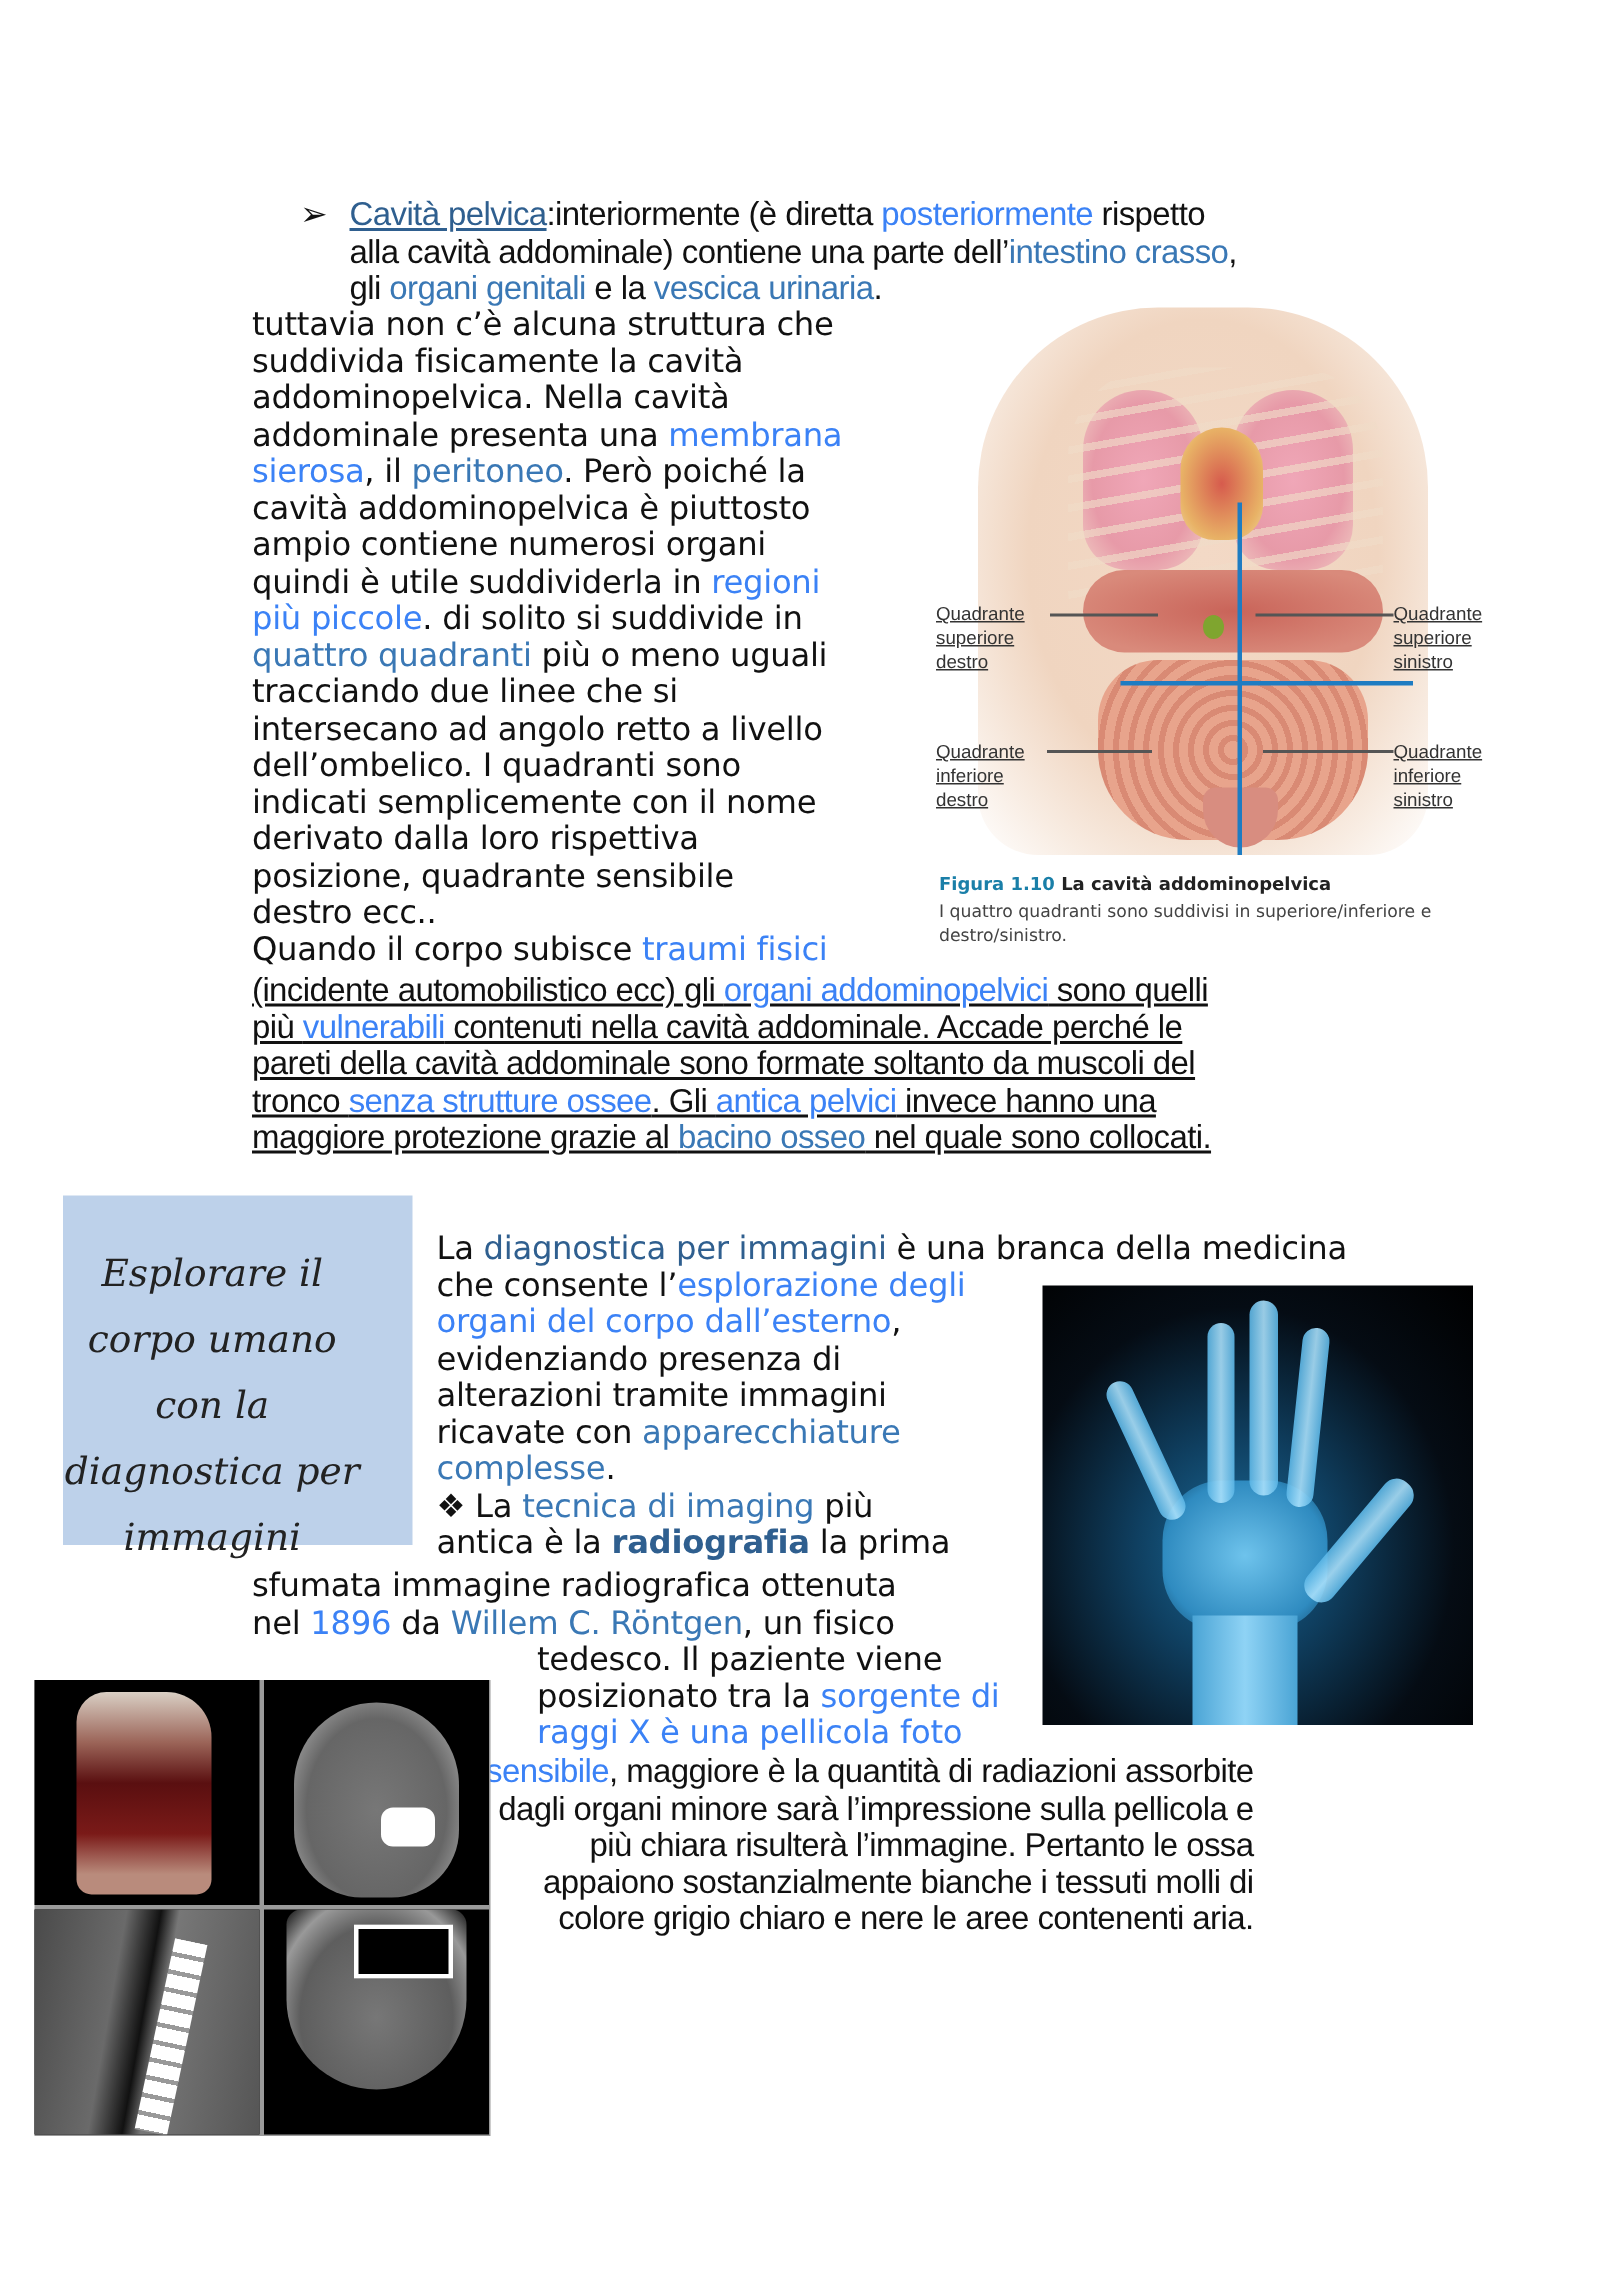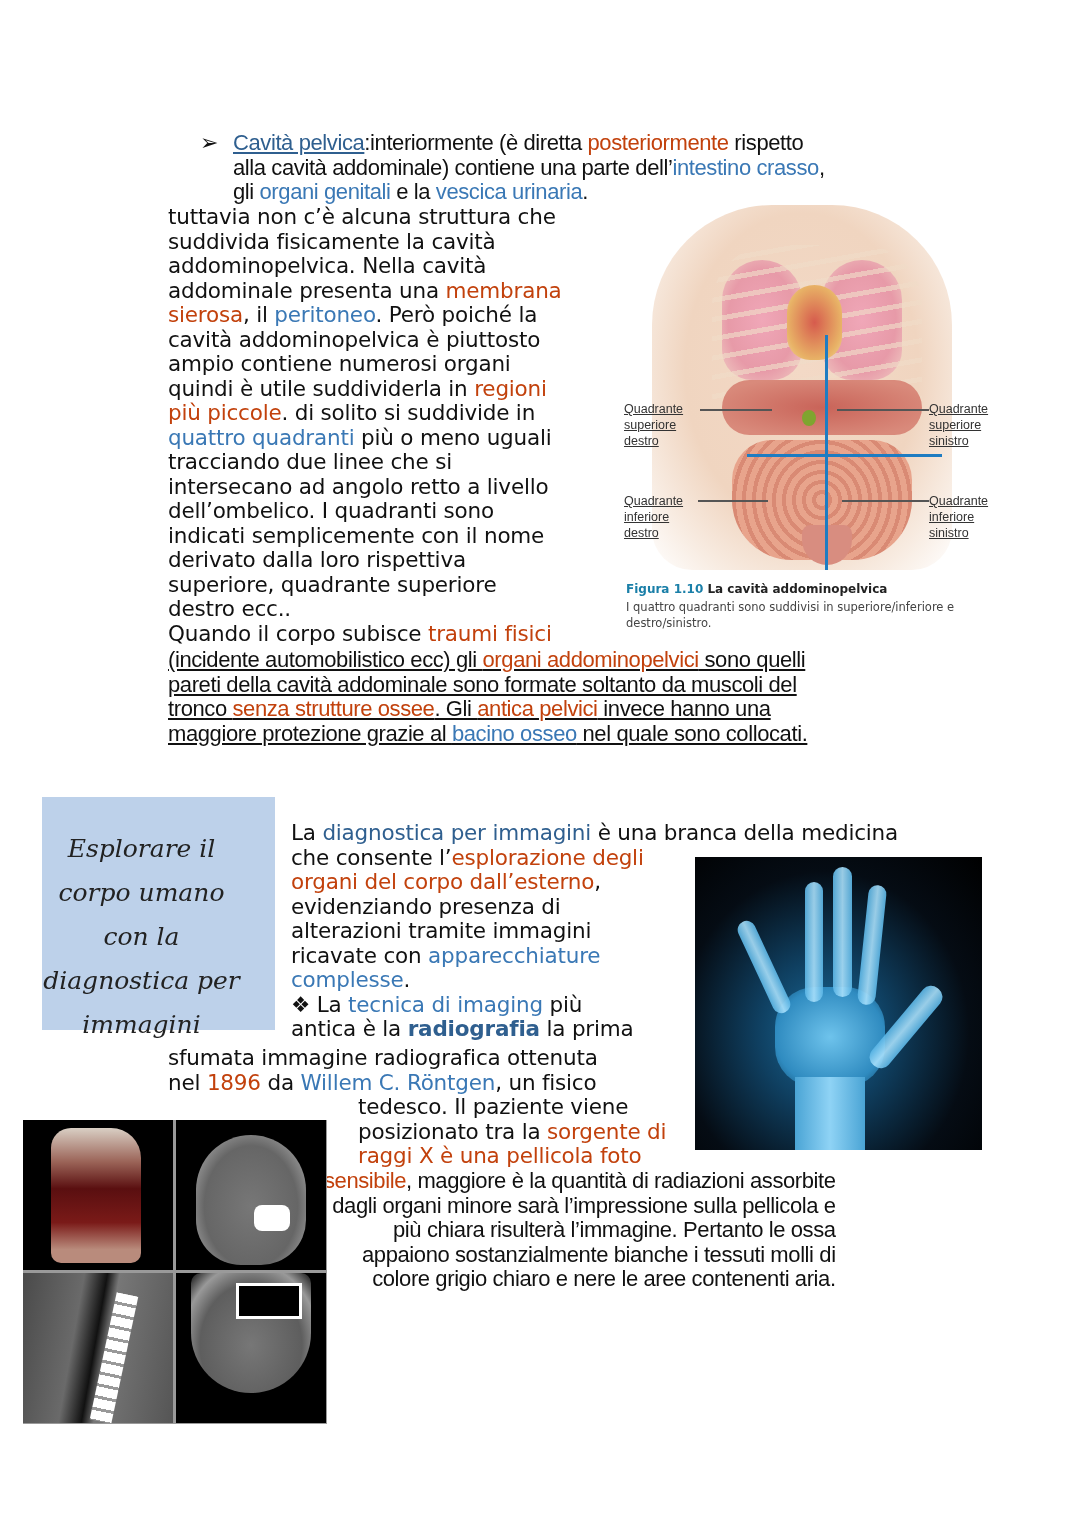--- a/index.html
+++ b/index.html
@@ -4,21 +4,21 @@
 <style>
   html, body { margin:0; padding:0; background:#ffffff; }
   body { width:1080px; height:1527px; position:relative; overflow:hidden;
          font-family:"DejaVu Sans", sans-serif; color:#111111; }
   .abs { position:absolute; }
   .txt { font-size:21.5px; line-height:24.5px; letter-spacing:-0.2px; white-space:nowrap; }
   .condensed { font-family:"Liberation Sans Narrow","Liberation Sans", sans-serif; letter-spacing:-0.4px; font-size:22px; }
   .line { display:block; height:24.5px; }
   .dk { color:#2f5f8f; }
   .md { color:#3a78b5; }
-  .lt { color:#c2410c; }
+  .lt { color:#3b82f6; }
   .bold { font-weight:bold; }
   .ul { text-decoration:underline; }
 
   
   .fig { left:612px; top:205px; width:390px; height:440px; background:#ffffff; }
   .torso { position:absolute; left:40px; top:0; width:300px; height:365px;
            background:radial-gradient(ellipse at 50% 45%, #f3d9c6 0%, #f0d5c0 55%, #f8ece2 80%, #ffffff 100%);
            border-radius:120px 120px 40px 40px; }
   .lungL, .lungR { position:absolute; top:55px; width:80px; height:120px; border-radius:40px 40px 30px 30px;
            background:radial-gradient(ellipse, #f0a7b8 0%, #e79aa8 60%, #f1cdc4 100%); }
@@ -89,21 +89,21 @@
     <span class="line"><span>cavità addominopelvica è piuttosto</span></span>
     <span class="line"><span>ampio contiene numerosi organi</span></span>
     <span class="line"><span>quindi è utile suddividerla in </span><span class="lt">regioni</span></span>
     <span class="line"><span class="lt">più piccole</span><span>. di solito si suddivide in</span></span>
     <span class="line"><span class="md">quattro quadranti</span><span> più o meno uguali</span></span>
     <span class="line"><span>tracciando due linee che si</span></span>
     <span class="line"><span>intersecano ad angolo retto a livello</span></span>
     <span class="line"><span>dell’ombelico. I quadranti sono</span></span>
     <span class="line"><span>indicati semplicemente con il nome</span></span>
     <span class="line"><span>derivato dalla loro rispettiva</span></span>
-    <span class="line"><span>superiore, quadrante superiore</span></span>
+    <span class="line"><span>posizione, quadrante sensibile</span></span>
     <span class="line"><span>destro ecc..</span></span>
     <span class="line"><span>Quando il corpo subisce </span><span class="lt">traumi fisici</span></span>
   </div>
 
 <div class="abs fig">
   <div class="torso">
     <div class="lungL"></div>
     <div class="lungR"></div>
     <div class="ribs"></div>
     <div class="heart"></div>
@@ -131,20 +131,21 @@
 inferiore
 sinistro</div>
   <div class="cap1">
     <span class="num">Figura 1.10</span><span> La cavità addominopelvica</span>
   </div>
   <div class="cap2">I quattro quadranti sono suddivisi in superiore/inferiore e destro/sinistro.</div>
 </div>
 
 <div class="abs txt condensed" style="left:168px; top:648px;text-decoration:underline;">
     <span class="line"><span>(incidente automobilistico ecc) gli </span><span class="lt">organi addominopelvici</span><span> sono quelli</span></span>
+    <span class="line"><span>più </span><span class="lt">vulnerabili</span><span> contenuti nella cavità addominale. Accade perché le</span></span>
     <span class="line"><span>pareti della cavità addominale sono formate soltanto da muscoli del</span></span>
     <span class="line"><span>tronco </span><span class="lt">senza strutture ossee</span><span>. Gli </span><span class="lt">antica pelvici</span><span> invece hanno una</span></span>
     <span class="line"><span>maggiore protezione grazie al </span><span class="md">bacino osseo</span><span> nel quale sono collocati.</span></span>
   </div>
 
 <div class="abs callout">
   <div class="callout-text">Esplorare il corpo umano con la diagnostica per immagini</div>
 </div>
 
 <div class="abs txt" style="left:291px; top:821px;">

